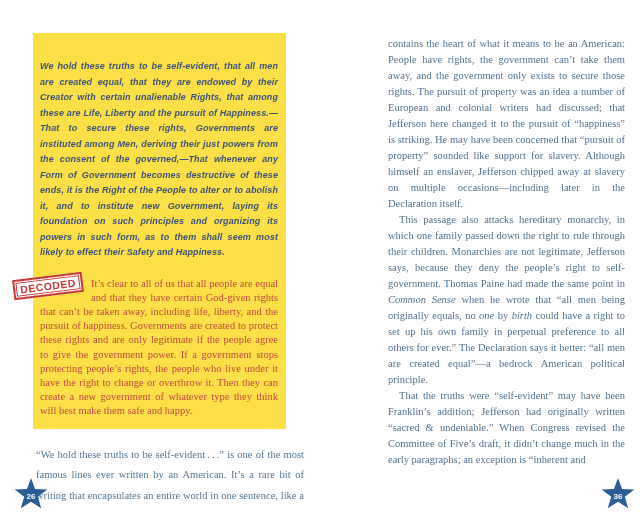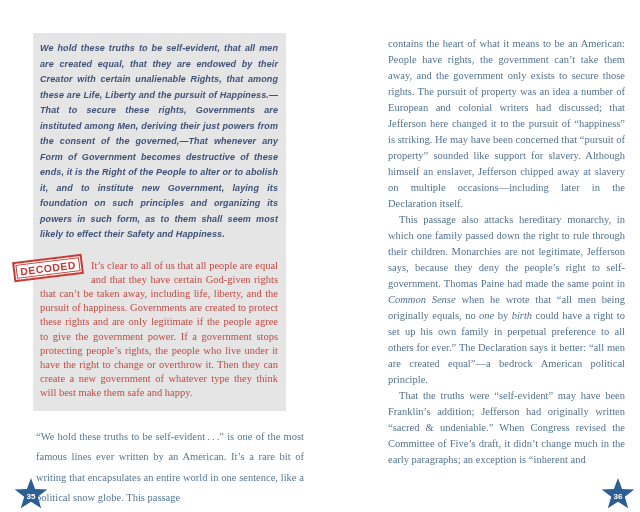--- a/index.html
+++ b/index.html
@@ -19,22 +19,22 @@
   }
 
   
   .left-page {
     position: absolute;
     left: 33px;
     top: 33px;
     width: 253px;
   }
   .quote-box {
-    background: #e5e5e5;
-    padding: 8px 8px 10px 7px;
+    background: #fde047;
+    padding: 26px 8px 10px 7px;
     width: 238px;
   }
   .quote {
     margin: 0;
     font-family: "Liberation Sans", sans-serif;
     font-style: italic;
     font-weight: bold;
     font-size: 9px;
     line-height: 15.5px;
     letter-spacing: 0.1px;
@@ -133,20 +133,20 @@
   </div>
 
   <div class="right-page">
       <p><span>contains the heart of what it means to be an American: People have rights, the government can’t take them away, and the government only exists to secure those rights. The pursuit of property was an idea a number of European and colonial writers had discussed; that Jefferson here changed it to the pursuit of “happiness” is striking. He may have been concerned that “pursuit of property” sounded like support for slavery. Although himself an enslaver, Jefferson chipped away at slavery on multiple occasions—including later in the Declaration itself.</span></p>
       <p class="indent"><span>This passage also attacks hereditary monarchy, in which one family passed down the right to rule through their children. Monarchies are not legitimate, Jefferson says, because they deny the people’s right to self-government. Thomas Paine had made the same point in </span><i>Common Sense</i><span> when he wrote that “all men being originally equals, no </span><i>one</i><span> by </span><i>birth</i><span> could have a right to set up his own family in perpetual preference to all others for ever.” The Declaration says it better: “all men are created equal”—a bedrock American political principle.</span></p>
       <p class="indent"><span>That the truths were “self-evident” may have been Franklin’s addition; Jefferson had originally written “sacred &amp; undeniable.” When Congress revised the Committee of Five’s draft, it didn’t change much in the early paragraphs; an exception is “inherent and</span></p>
     </div>
 
   <div class="star star-left">
     <span class="star-shape"></span>
-    <span class="star-num">35</span>
+    <span class="star-num">26</span>
   </div>
   <div class="star star-right">
     <span class="star-shape"></span>
     <span class="star-num">36</span>
   </div>
 
 </div>
 
 </body></html>

